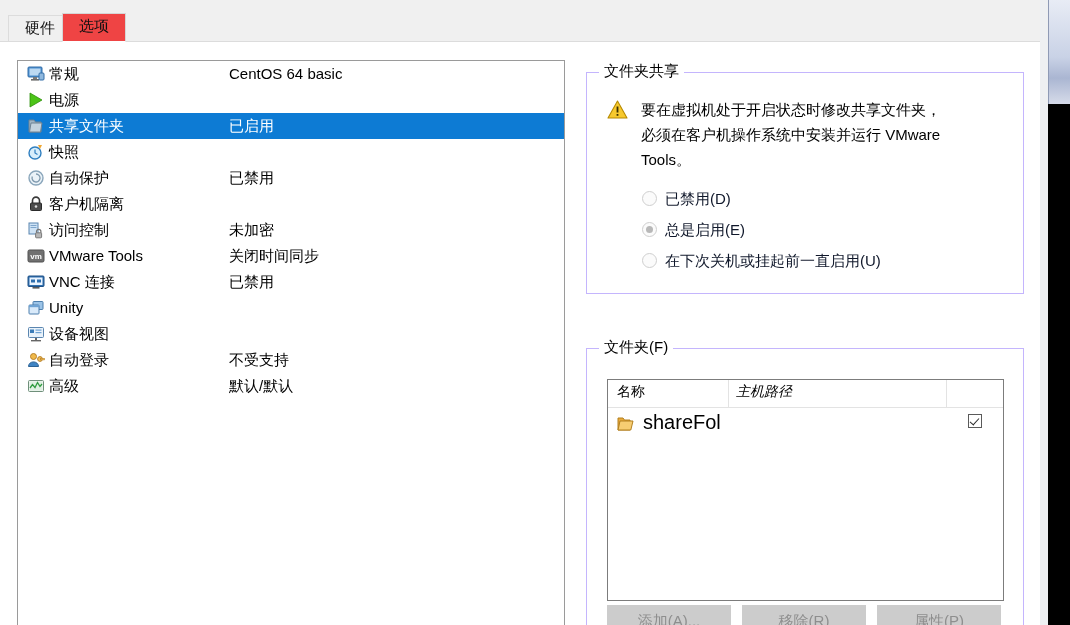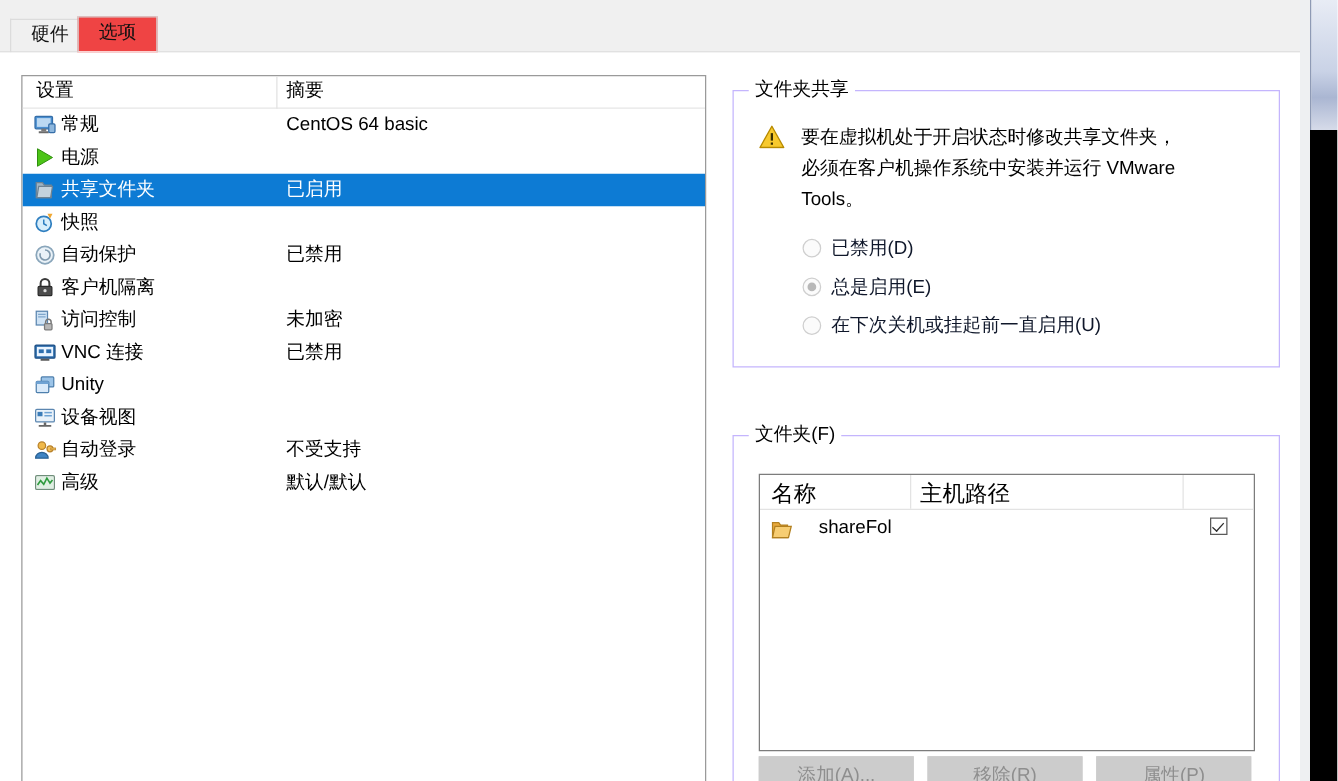--- a/index.html
+++ b/index.html
@@ -271,26 +271,26 @@
   }
   #folders-thead {
     position: relative;
     height: 28px;
     border-bottom: 1px solid #e3e3e3;
     box-sizing: border-box;
   }
   #folders-thead .th {
     position: absolute;
     top: 3px;
-    font-size: 18px;
+    font-size: 14px;
     color: #000;
     white-space: nowrap;
   }
   #folders-thead .th.c1 { left: 9px; }
-  #folders-thead .th.c2 { left: 128px; }
+  #folders-thead .th.c2 { left: 128px; font-style: italic; }
   #folders-thead .vdiv {
     position: absolute;
     top: 0;
     width: 1px; height: 27px;
     background: #e3e3e3;
   }
   #folders-thead .vdiv.v1 { left: 120px; }
   #folders-thead .vdiv.v2 { left: 338px; }
   .folder-row {
     position: relative;
@@ -299,22 +299,22 @@
     white-space: nowrap;
     cursor: default;
   }
   .folder-row .fico {
     position: absolute;
     left: 9px; top: 5px;
     width: 17px; height: 16px;
   }
   .folder-row .fname {
     position: absolute;
-    left: 47px; top: 0;
-    font-size: 15px;
+    left: 35px; top: 0;
+    font-size: 20px;
   }
   .folder-row .fpath {
     position: absolute;
     left: 128px; top: 0;
     font-size: 15px;
   }
   .folder-row .fcheck {
     position: absolute;
     left: 360px; top: 6px;
     width: 14px; height: 14px;
@@ -370,25 +370,20 @@
     <div class="tab active">
       <span>选项</span>
     </div>
   </div>
   <div id="tab-underline"></div>
 
   <div id="dialog-body">
 
     <div id="settings-list">
 
-      <div id="settings-header">
-        <span class="hcol c1">设置</span>
-        <span class="hdiv"></span>
-        <span class="hcol c2">摘要</span>
-      </div>
 
       <div class="setting-row">
         <span class="ico">
           <svg width="18" height="18" viewBox="0 0 18 18">
             <rect x="1" y="2" width="14" height="10" rx="1" fill="#4a8fd0" stroke="#356ea8"></rect>
             <rect x="2.5" y="3.5" width="11" height="7" fill="#bcd9f2"></rect>
             <rect x="6" y="12" width="4" height="2" fill="#7a7a7a"></rect>
             <rect x="4" y="14" width="8" height="1.6" fill="#6b6b6b"></rect>
             <rect x="12" y="8" width="5" height="7" rx="1" fill="#8fb8de" stroke="#356ea8"></rect>
           </svg>
@@ -460,20 +455,30 @@
             <rect x="3.5" y="4" width="6" height="1" fill="#7fa6cc"></rect>
             <rect x="3.5" y="6" width="6" height="1" fill="#7fa6cc"></rect>
             <path d="M9.5 12 L9.5 10.6 A2.2 2.2 0 0 1 13.9 10.6 L13.9 12" stroke="#777" stroke-width="1.2" fill="none"></path>
             <rect x="8.6" y="11.8" width="6" height="5" rx="0.8" fill="#b7b7b7" stroke="#7a7a7a"></rect>
           </svg>
         </span>
         <span class="slabel">访问控制</span>
         <span class="ssummary">未加密</span>
       </div>
 
+      <div class="setting-row">
+        <span class="ico">
+          <svg width="18" height="18" viewBox="0 0 18 18">
+            <rect x="1" y="3" width="16" height="12" rx="1.5" fill="#707070" stroke="#505050"></rect>
+            <text x="9" y="12.4" font-size="8" font-family="Liberation Sans, sans-serif" font-weight="bold" fill="#ffffff" text-anchor="middle">vm</text>
+          </svg>
+        </span>
+        <span class="slabel">VMware Tools</span>
+        <span class="ssummary">关闭时间同步</span>
+      </div>
 
       <div class="setting-row">
         <span class="ico">
           <svg width="18" height="18" viewBox="0 0 18 18">
             <rect x="1" y="3" width="16" height="10.5" rx="1" fill="#2f6fae" stroke="#1f5086"></rect>
             <rect x="2.5" y="4.5" width="13" height="7.5" fill="#eaf4ff"></rect>
             <rect x="4" y="6.5" width="4" height="3" fill="#2f6fae"></rect>
             <rect x="10" y="6.5" width="4" height="3" fill="#2f6fae"></rect>
             <rect x="5.5" y="14" width="7" height="1.6" fill="#5a5a5a"></rect>
           </svg>

